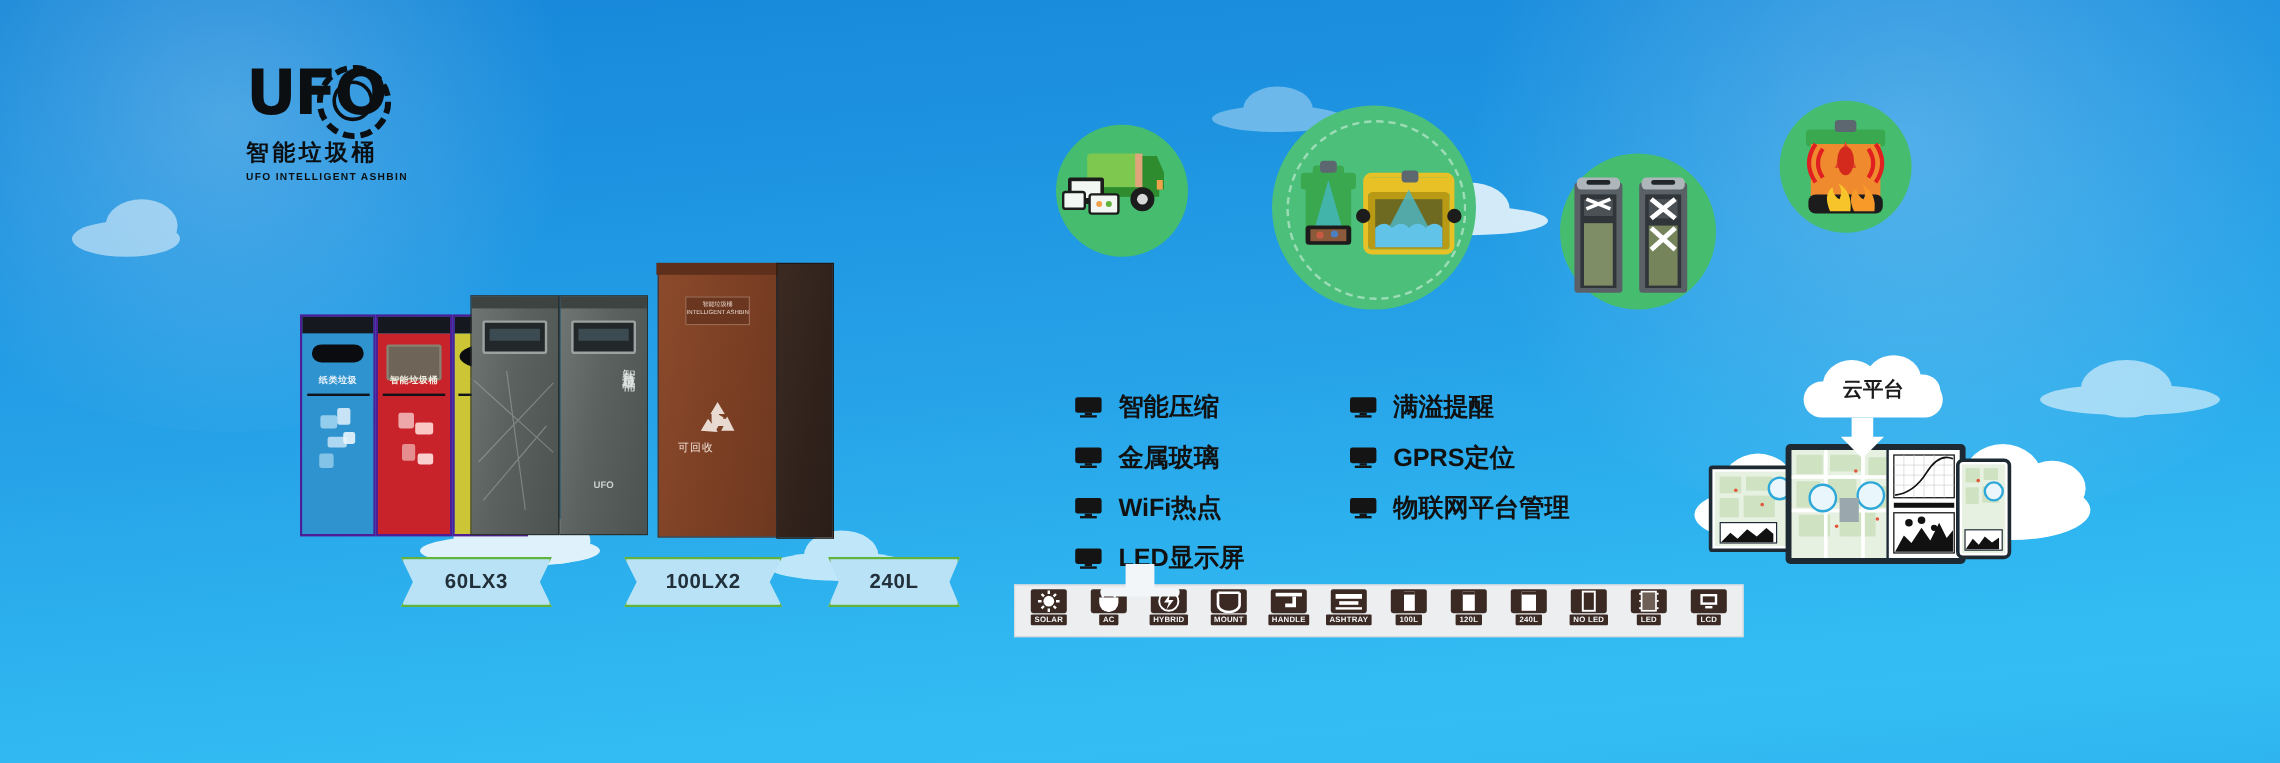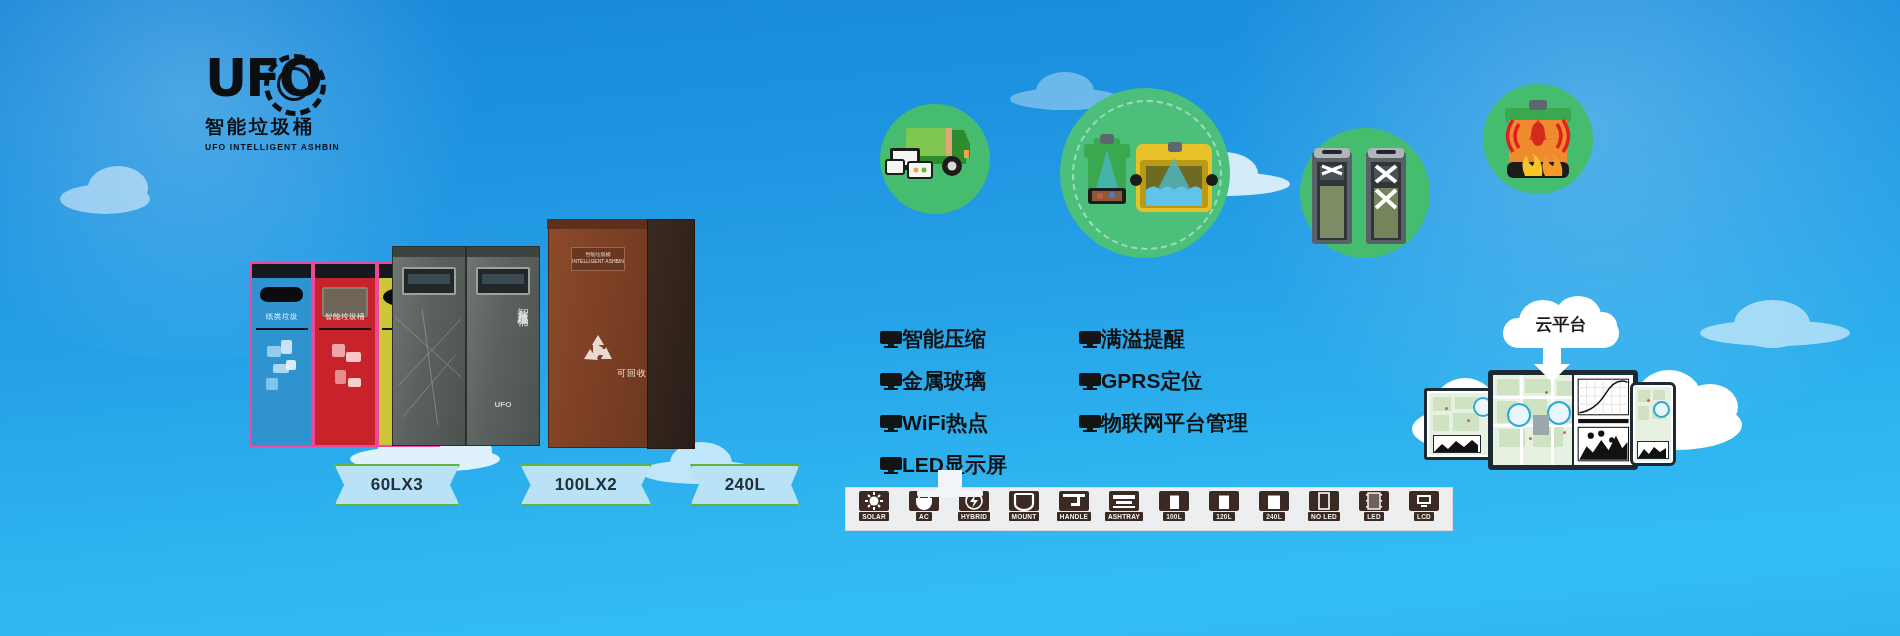--- a/index.html
+++ b/index.html
@@ -16,21 +16,21 @@
 
   
   #logo{position:absolute;left:205px;top:52px;width:120px;height:95px;}
   .logo-mark{position:relative;height:60px;}
   .logo-uf{position:absolute;left:0;top:0;font-size:52px;font-weight:bold;letter-spacing:-2px;color:#0b0f12;line-height:52px;font-family:"DejaVu Sans",sans-serif;}
   .logo-ring{position:absolute;left:59px;top:2px;width:52px;height:52px;border-radius:50%;border:5px dashed #0b0f12;}
   .logo-ring:after{content:"";position:absolute;left:8px;top:8px;width:28px;height:28px;border-radius:50%;border:3px solid #0b0f12;}
   .logo-cn{font-size:19px;letter-spacing:3px;color:#0b0f12;font-weight:bold;margin-top:2px;white-space:nowrap;}
   .logo-en{font-size:8.5px;letter-spacing:1.1px;color:#0b0f12;font-weight:bold;margin-top:2px;white-space:nowrap;}
   .tri{position:absolute;left:250px;top:262px;width:190px;height:185px;display:flex;}
-  .tri .col{flex:1;position:relative;border:2px solid #ec4899;box-sizing:border-box;}
+  .tri .col{flex:1;position:relative;border:2px solid #4c1d95;box-sizing:border-box;font-weight:bold;}
   .tri .col .top{position:absolute;left:0;right:0;top:0;height:14px;background:#15191f;}
   .tri .col .face{position:absolute;left:0;right:0;top:14px;bottom:0;}
   .tri .c1 .face{background:#2e93cf;}
   .tri .c2 .face{background:#c8222a;}
   .tri .c3 .face{background:#ccc536;}
   .slot{position:absolute;left:14%;right:14%;top:9px;height:15px;background:#0a0c10;border-radius:8px/7px;}
   .slot.round{border-radius:50%/55%;left:8%;right:8%;height:20px;}
   .slot.box{left:12%;right:12%;height:26px;border-radius:2px;background:#6e6458;border:2px solid #8a8070;}
   .binlbl{position:absolute;left:0;right:0;top:34px;text-align:center;font-size:7.5px;color:#eaf3fb;letter-spacing:.5px;}
   .binlbl.dark{color:#f2efe2;}
@@ -45,37 +45,37 @@
   .twin .vtxt{position:absolute;right:9px;top:52px;font-size:11px;color:#dfe6e4;writing-mode:vertical-rl;letter-spacing:2px;}
   .twin .sm{position:absolute;left:50%;bottom:36px;transform:translateX(-50%);font-size:8px;color:#c9d2cf;font-weight:bold;}
   .twin .crack{position:absolute;left:0;top:60px;width:100%;height:120px;opacity:.35;}
 
   .brown{position:absolute;left:548px;top:224px;width:98px;height:222px;background:linear-gradient(100deg,#8c4a2b 0%,#7b3f24 55%,#6d3820 100%);border:1px solid #4b2514;}
   .brown .lidtop{position:absolute;left:-2px;right:-2px;top:-6px;height:10px;background:#5e2f1b;}
   .brown .side{position:absolute;left:98px;top:-6px;width:46px;height:228px;background:linear-gradient(100deg,#3a2a22,#2a1d17);border:1px solid #24170f;}
   .brown .dsp{position:absolute;left:22%;right:22%;top:22px;height:22px;background:#6a3620;border:1px solid #9a6a50;}
   .brown .dsp span{display:block;font-size:5px;color:#e9d9ce;text-align:center;line-height:7px;padding-top:3px;}
   .brown .rec{position:absolute;left:50%;transform:translateX(-50%);top:108px;width:34px;height:30px;}
-  .brown .rectxt{position:absolute;left:16px;right:0;top:142px;text-align:right;font-size:9px;color:#f0e2d8;letter-spacing:1px;}
+  .brown .rectxt{position:absolute;left:16px;right:0;top:142px;text-align:left;font-size:9px;color:#f0e2d8;letter-spacing:1px;}
 
   
   .ribbon{position:absolute;height:38px;background:#b9e2f6;border:2px solid #62b33c;
     display:flex;align-items:center;justify-content:center;
     clip-path:polygon(0 0,100% 0,92% 50%,100% 100%,0 100%,8% 50%);
     font-size:17px;font-weight:bold;color:#21303a;letter-spacing:.5px;}
 
   
   .gcircle{position:absolute;border-radius:50%;background:#46bd6e;}
   .gcircle.mid{background:#4cc07a;}
   .dashring{position:absolute;border:2px dashed rgba(255,255,255,.45);border-radius:50%;}
 
   
   #features{position:absolute;left:880px;top:325px;display:flex;gap:72px;}
   .fcol{display:flex;flex-direction:column;gap:14px;}
-  .frow{display:flex;align-items:center;}
+  .frow{display:flex;align-items:center;gap:14px;margin-left:16px;}
   .mon{width:22px;height:17px;position:relative;flex:none;}
   .mon .sc{position:absolute;left:0;top:0;width:22px;height:13px;background:#141414;border-radius:2px;}
   .mon .st{position:absolute;left:8px;top:13px;width:6px;height:2px;background:#141414;}
   .mon .bs{position:absolute;left:4px;top:15px;width:14px;height:2px;background:#141414;}
   .ftxt{font-size:21px;color:#111;font-weight:600;white-space:nowrap;
         font-family:"Liberation Sans","DejaVu Sans",sans-serif;}
 
   
   #iconstrip{position:absolute;left:845px;top:487px;height:44px;background:#eceef0;
      border:1px solid #d7dadd;display:flex;align-items:center;gap:6px;padding:4px 6px;box-sizing:border-box;}

